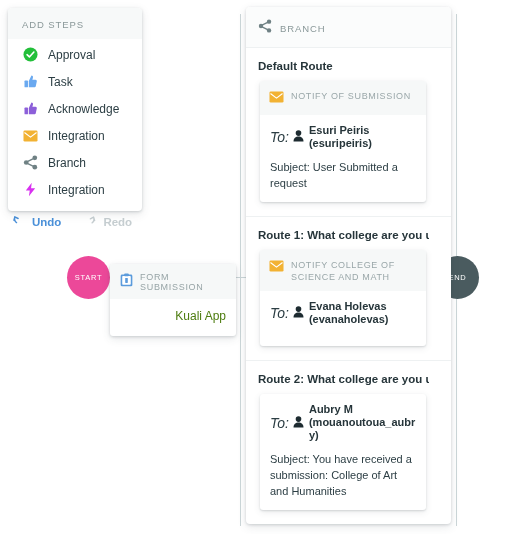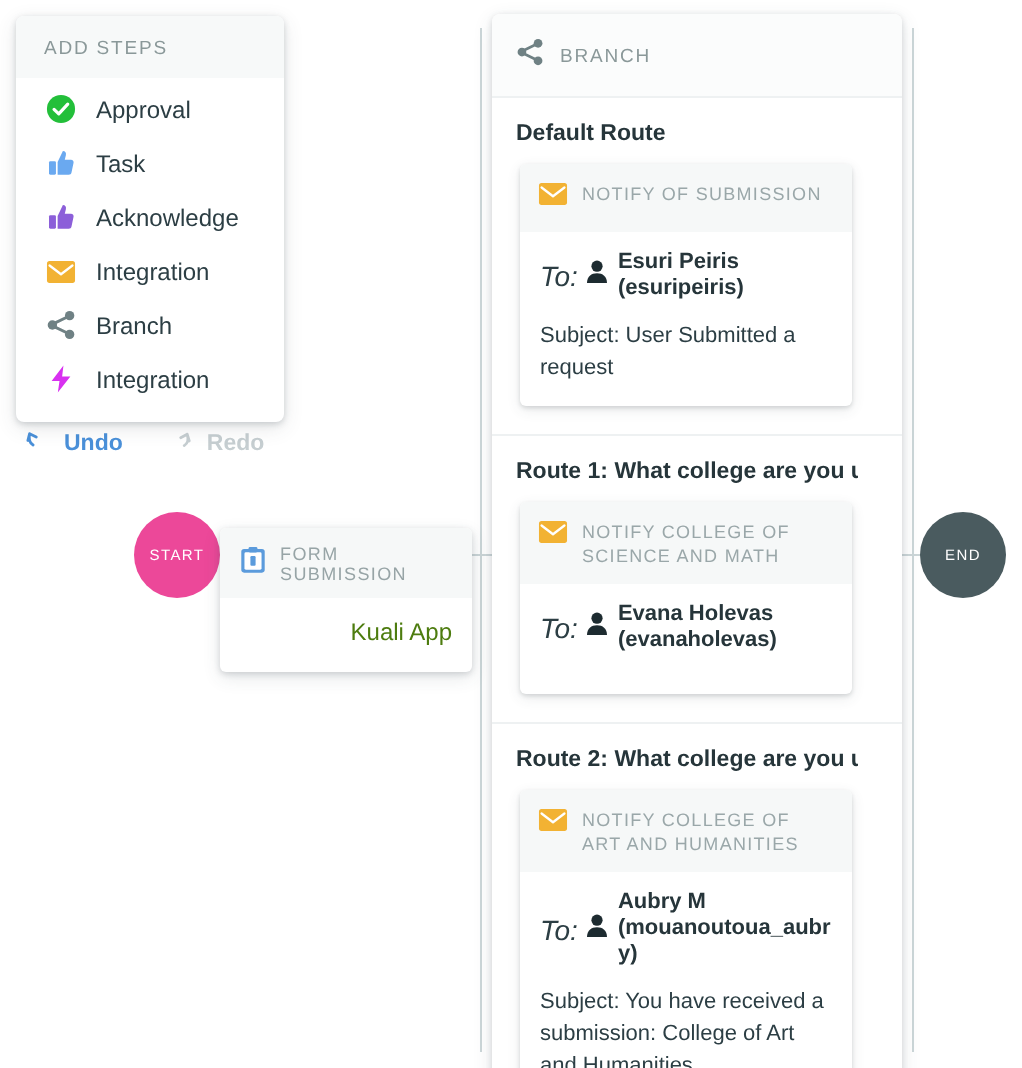--- a/index.html
+++ b/index.html
@@ -98,21 +98,21 @@
     color: #ffffff;
     font-size: 7.5px;
     letter-spacing: 0.7px;
     display: flex;
     align-items: center;
     justify-content: center;
     z-index: 20;
   }
   .end-node {
     position: absolute;
-    left: 460px;
+    left: 436px;
     top: 256px;
     width: 43px;
     height: 43px;
     border-radius: 50%;
     background: #4a5b5f;
     color: #ffffff;
     font-size: 7.5px;
     letter-spacing: 0.7px;
     display: flex;
     align-items: center;
@@ -433,29 +433,20 @@
           </span>
           <span class="to-name">Evana Holevas (evanaholevas)</span>
         </div>
       </div>
     </div>
   </div>
 
   <div class="route-section">
     <div class="route-title">Route 2: What college are you und…</div>
     <div class="notif-card">
-      <div class="notif-head">
-        <span class="env-ico">
-          <svg width="15" height="12" viewBox="0 0 16 13">
-              <rect x="0.4" y="0.6" width="15.2" height="11.8" rx="1.4" fill="#f2b233"></rect>
-              <path d="M1.8 3.0 L8 7.7 L14.2 3.0" stroke="#ffffff" stroke-width="1.25" fill="none" stroke-linecap="round" stroke-linejoin="round"></path>
-            </svg>
-        </span>
-        <span class="ttl">NOTIFY COLLEGE OF ART AND HUMANITIES</span>
-      </div>
       <div class="notif-body">
         <div class="to-row">
           <span class="to-lbl">To:</span>
           <span class="person-ico">
             <svg width="11" height="12" viewBox="0 0 11 12">
                 <circle cx="5.5" cy="3.1" r="2.8" fill="#1d2b30"></circle>
                 <path d="M0.5 11.5 C0.5 8.2 2.7 6.6 5.5 6.6 C8.3 6.6 10.5 8.2 10.5 11.5 Z" fill="#1d2b30"></path>
               </svg>
           </span>
           <span class="to-name">Aubry M (mouanoutoua_aubry)</span>

